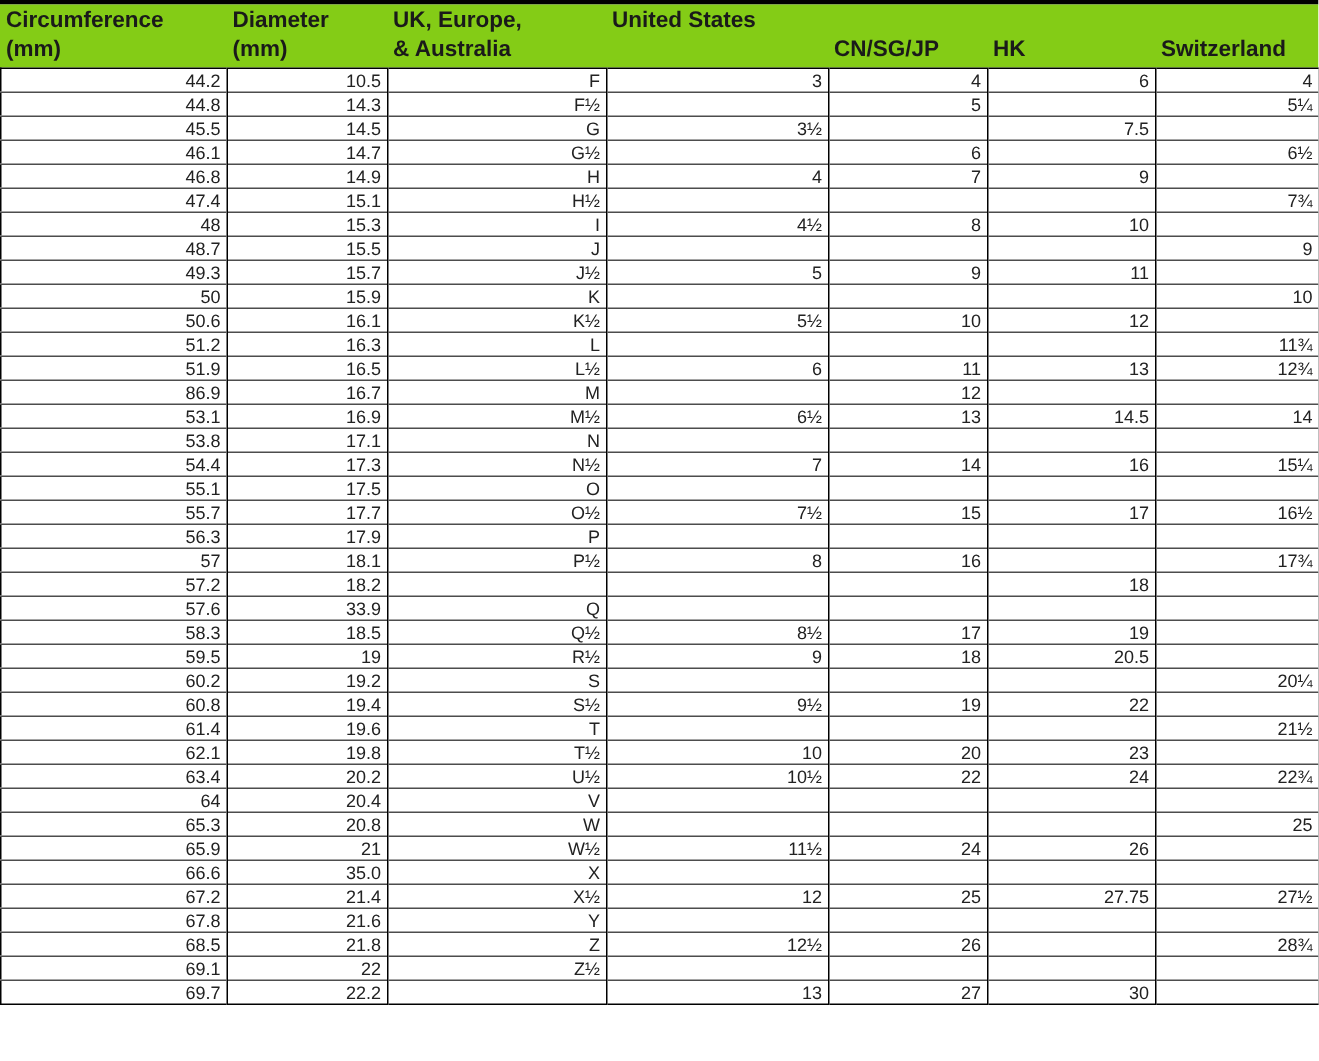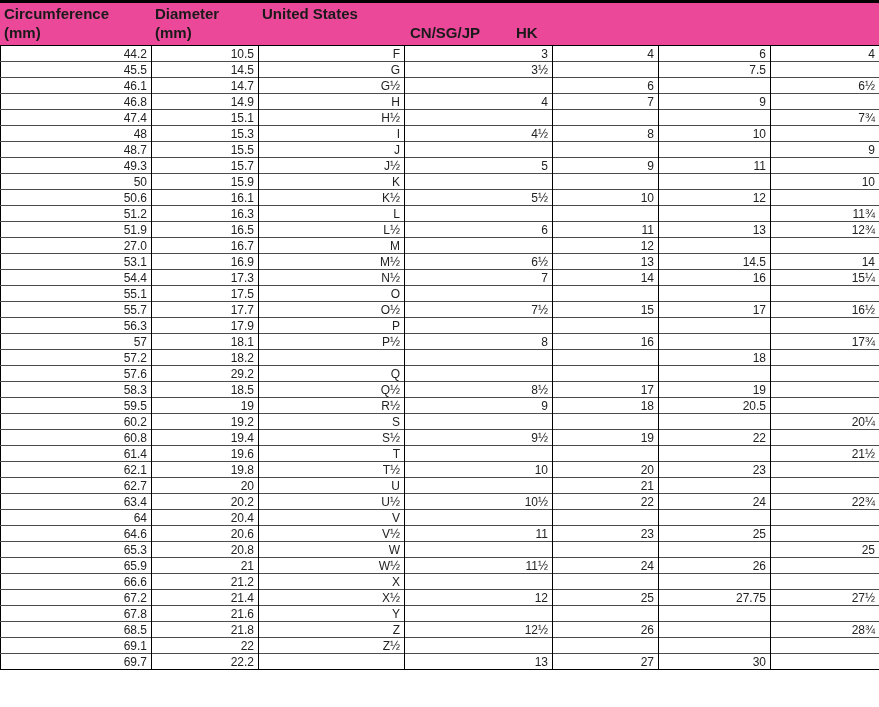--- a/index.html
+++ b/index.html
@@ -4,21 +4,21 @@
 <style>
   html, body { margin:0; padding:0; background:#fff; }
   body {
     width:879px; height:707px; overflow:hidden;
     font-family:"Liberation Sans", sans-serif;
     color:#1a1a1a;
   }
   .topbar { height:3px; background:#000; }
   .hdr {
     display:flex; height:42px; padding-top:1px;
-    box-sizing:border-box; background:#ec4899;
+    box-sizing:border-box; background:#84cc16;
   }
   .hcol {
     box-sizing:border-box; padding-left:4px;
     font-weight:bold; font-size:15px; line-height:19px;
     white-space:nowrap; overflow:hidden;
   }
   .hcol .h1, .hcol .h2 { height:19px; }
   .c0{width:151px}.c1{width:107px}.c2{width:146px}.c3{width:148px}
   .c4{width:106px}.c5{width:112px}.c6{width:109px}
   table.grid {
@@ -45,30 +45,38 @@
 
 <div class="hdr">
   <div class="hcol c0">
     <div class="h1">Circumference</div>
     <div class="h2">(mm)</div>
   </div>
   <div class="hcol c1">
     <div class="h1">Diameter</div>
     <div class="h2">(mm)</div>
   </div>
+  <div class="hcol c2">
+    <div class="h1">UK, Europe,</div>
+    <div class="h2">&amp; Australia</div>
+  </div>
   <div class="hcol c3">
     <div class="h1">United States</div>
   </div>
   <div class="hcol c4">
     <div class="h1"></div>
     <div class="h2">CN/SG/JP</div>
   </div>
   <div class="hcol c5">
     <div class="h1"></div>
     <div class="h2">HK</div>
+  </div>
+  <div class="hcol c6">
+    <div class="h1"></div>
+    <div class="h2">Switzerland</div>
   </div>
 </div>
 
 <table class="grid">
   <colgroup>
     <col class="c0">
       <col class="c1">
       <col class="c2">
       <col class="c3">
     <col class="c4">
@@ -79,20 +87,29 @@
       <tr>
         <td>44.2</td>
         <td>10.5</td>
         <td>F</td>
         <td>3</td>
         <td>4</td>
         <td>6</td>
         <td>4</td>
       </tr>
       <tr>
+        <td>44.8</td>
+        <td>14.3</td>
+        <td>F½</td>
+        <td></td>
+        <td>5</td>
+        <td></td>
+        <td>5¼</td>
+      </tr>
+      <tr>
         <td>45.5</td>
         <td>14.5</td>
         <td>G</td>
         <td>3½</td>
         <td></td>
         <td>7.5</td>
         <td></td>
       </tr>
       <tr>
         <td>46.1</td>
@@ -178,38 +195,47 @@
       <tr>
         <td>51.9</td>
         <td>16.5</td>
         <td>L½</td>
         <td>6</td>
         <td>11</td>
         <td>13</td>
         <td>12¾</td>
       </tr>
       <tr>
-        <td>27.0</td>
+        <td>86.9</td>
         <td>16.7</td>
         <td>M</td>
         <td></td>
         <td>12</td>
         <td></td>
         <td></td>
       </tr>
       <tr>
         <td>53.1</td>
         <td>16.9</td>
         <td>M½</td>
         <td>6½</td>
         <td>13</td>
         <td>14.5</td>
         <td>14</td>
       </tr>
       <tr>
+        <td>53.8</td>
+        <td>17.1</td>
+        <td>N</td>
+        <td></td>
+        <td></td>
+        <td></td>
+        <td></td>
+      </tr>
+      <tr>
         <td>54.4</td>
         <td>17.3</td>
         <td>N½</td>
         <td>7</td>
         <td>14</td>
         <td>16</td>
         <td>15¼</td>
       </tr>
       <tr>
         <td>55.1</td>
@@ -251,21 +277,21 @@
         <td>57.2</td>
         <td>18.2</td>
         <td></td>
         <td></td>
         <td></td>
         <td>18</td>
         <td></td>
       </tr>
       <tr>
         <td>57.6</td>
-        <td>29.2</td>
+        <td>33.9</td>
         <td>Q</td>
         <td></td>
         <td></td>
         <td></td>
         <td></td>
       </tr>
       <tr>
         <td>58.3</td>
         <td>18.5</td>
         <td>Q½</td>
@@ -310,29 +336,20 @@
         <td></td>
         <td>21½</td>
       </tr>
       <tr>
         <td>62.1</td>
         <td>19.8</td>
         <td>T½</td>
         <td>10</td>
         <td>20</td>
         <td>23</td>
-        <td></td>
-      </tr>
-      <tr>
-        <td>62.7</td>
-        <td>20</td>
-        <td>U</td>
-        <td></td>
-        <td>21</td>
-        <td></td>
         <td></td>
       </tr>
       <tr>
         <td>63.4</td>
         <td>20.2</td>
         <td>U½</td>
         <td>10½</td>
         <td>22</td>
         <td>24</td>
         <td>22¾</td>
@@ -340,49 +357,40 @@
       <tr>
         <td>64</td>
         <td>20.4</td>
         <td>V</td>
         <td></td>
         <td></td>
         <td></td>
         <td></td>
       </tr>
       <tr>
-        <td>64.6</td>
-        <td>20.6</td>
-        <td>V½</td>
-        <td>11</td>
-        <td>23</td>
-        <td>25</td>
-        <td></td>
-      </tr>
-      <tr>
         <td>65.3</td>
         <td>20.8</td>
         <td>W</td>
         <td></td>
         <td></td>
         <td></td>
         <td>25</td>
       </tr>
       <tr>
         <td>65.9</td>
         <td>21</td>
         <td>W½</td>
         <td>11½</td>
         <td>24</td>
         <td>26</td>
         <td></td>
       </tr>
       <tr>
         <td>66.6</td>
-        <td>21.2</td>
+        <td>35.0</td>
         <td>X</td>
         <td></td>
         <td></td>
         <td></td>
         <td></td>
       </tr>
       <tr>
         <td>67.2</td>
         <td>21.4</td>
         <td>X½</td>

